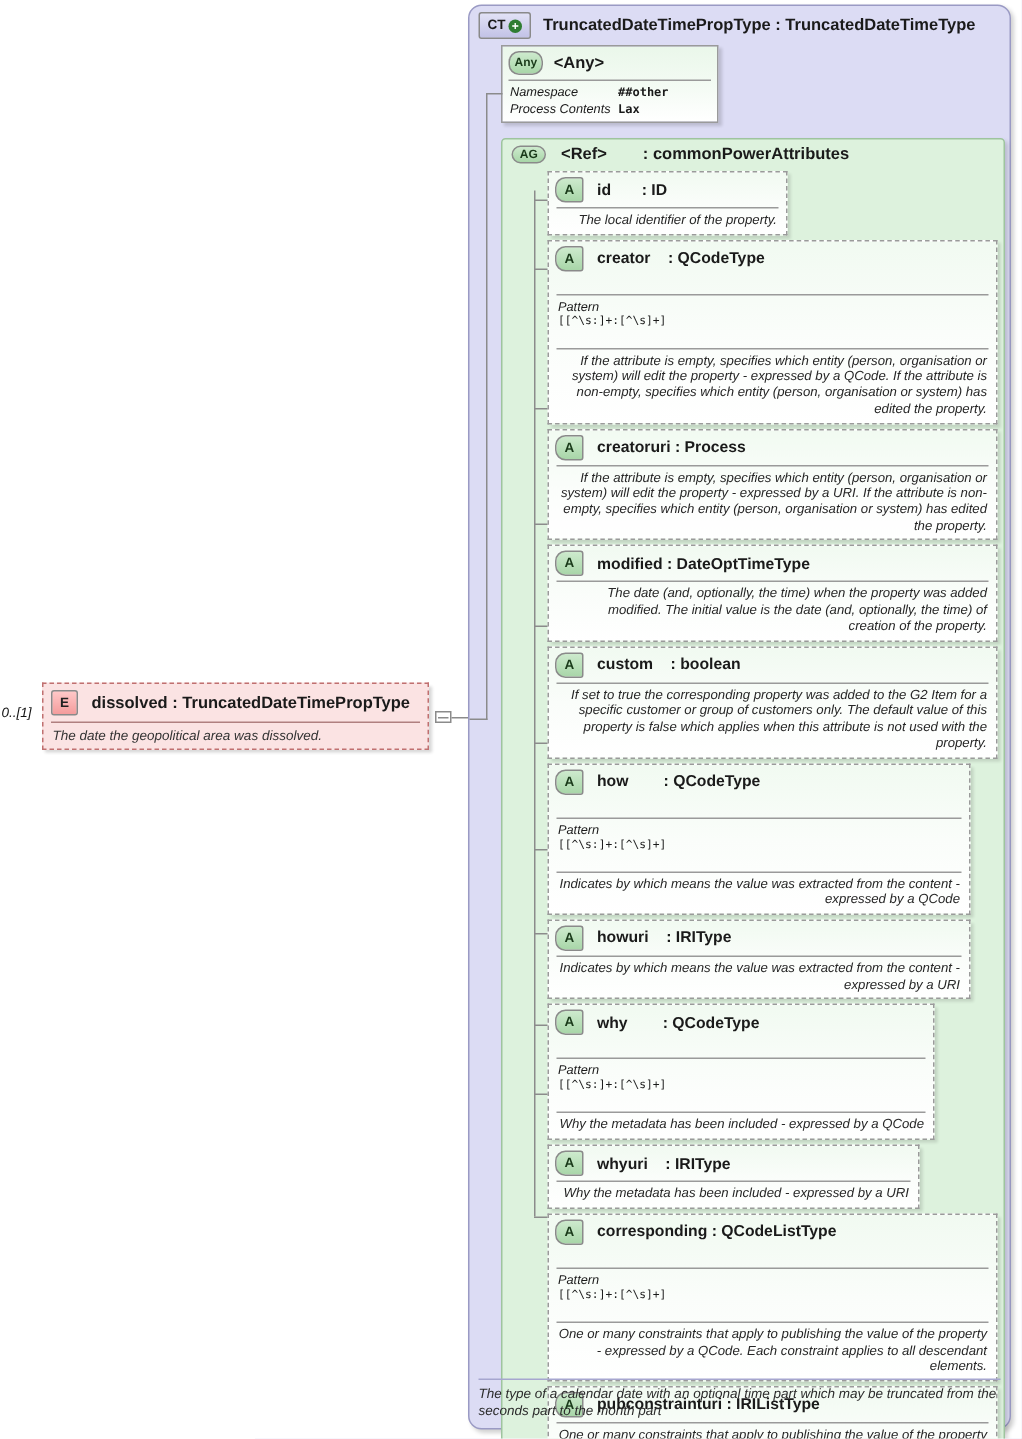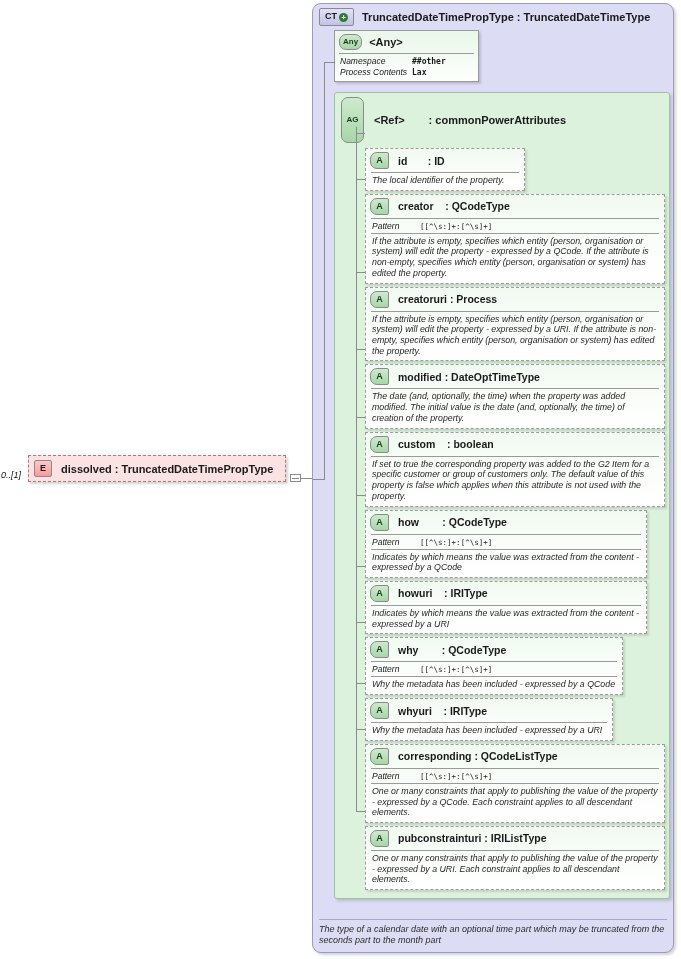--- a/index.html
+++ b/index.html
@@ -181,21 +181,21 @@
     box-sizing: border-box;
     padding-bottom: 8px;
   }
   #ag-header { display:flex; align-items:center; padding: 4px 0 2px 6px; }
   .tag-AG {
     background: linear-gradient(#cdeacd,#a8d6a8);
     color: #1a3a1a;
     border-radius: 7px;
     min-width: 23px;
     font-size: 8px;
-    padding: 18px 3px;
+    padding: 1px 3px;
   }
   #ag-title { margin-left: 10px; font-size: 11px; font-weight: bold; color:#1a1a1a; }
   #ag-title .sep { display:inline-block; width: 24px; }
 
   
   .attr {
     position: relative;
     margin: 3px 0 0 30px;
     border: 1px dashed #9a9a9a;
     background: linear-gradient(180deg,#f1faf1 0%, #fafdfa 50%, #ffffff 100%);
@@ -216,34 +216,36 @@
     margin-left: 9px;
     font-size: 10.5px;
     font-weight: bold;
     color: #1a1a1a;
     white-space: nowrap;
   }
   .attr .pattern {
     display: flex;
     align-items: baseline;
     border-top: 1px solid #9a9a9a;
-    margin: 0 5px;
+    margin: 12px 5px;
     padding: 2px 1px 2px 1px;
     font-size: 8.5px;
+    flex-direction: column;
   }
   .attr .pattern .plabel { font-style: italic; color:#1a1a1a; width: 48px; }
   .attr .pattern .pval { font-family: "DejaVu Sans Mono", monospace; font-size:7.5px; color:#1a1a1a; }
   .attr .doc {
     border-top: 1px solid #9a9a9a;
     margin: 0 5px;
     padding: 2px 1px 2px 1px;
     font-size: 8.8px;
     font-style: italic;
     color: #262626;
     line-height: 1.22;
+    text-align: right;
   }
 
   
   .w-id   { width: 160px; }
   .w-big  { width: 300px; }
   .w-med  { width: 282px; }
   .w-sm   { width: 258px; }
   .w-xs   { width: 248px; }
   .stub {
     position: absolute;
@@ -255,20 +257,21 @@
 </head>
 <body>
 
 <div id="cardinality">0..[1]</div>
 
 <div id="left-element">
   <div class="title-row">
     <span class="tag tag-E">E</span>
     <span class="title-text">dissolved : TruncatedDateTimePropType</span>
   </div>
+  <div class="doc">The date the geopolitical area was dissolved.</div>
 </div>
 
 <div class="conn-box" style="left:290px; top:474px;"></div>
 <div class="hline" style="left:301px; top:478px; width:22px;"></div>
 
 <div id="ct-container">
 
   <div id="any-box">
     <div class="title-row">
       <span class="tag tag-Any">Any</span>

